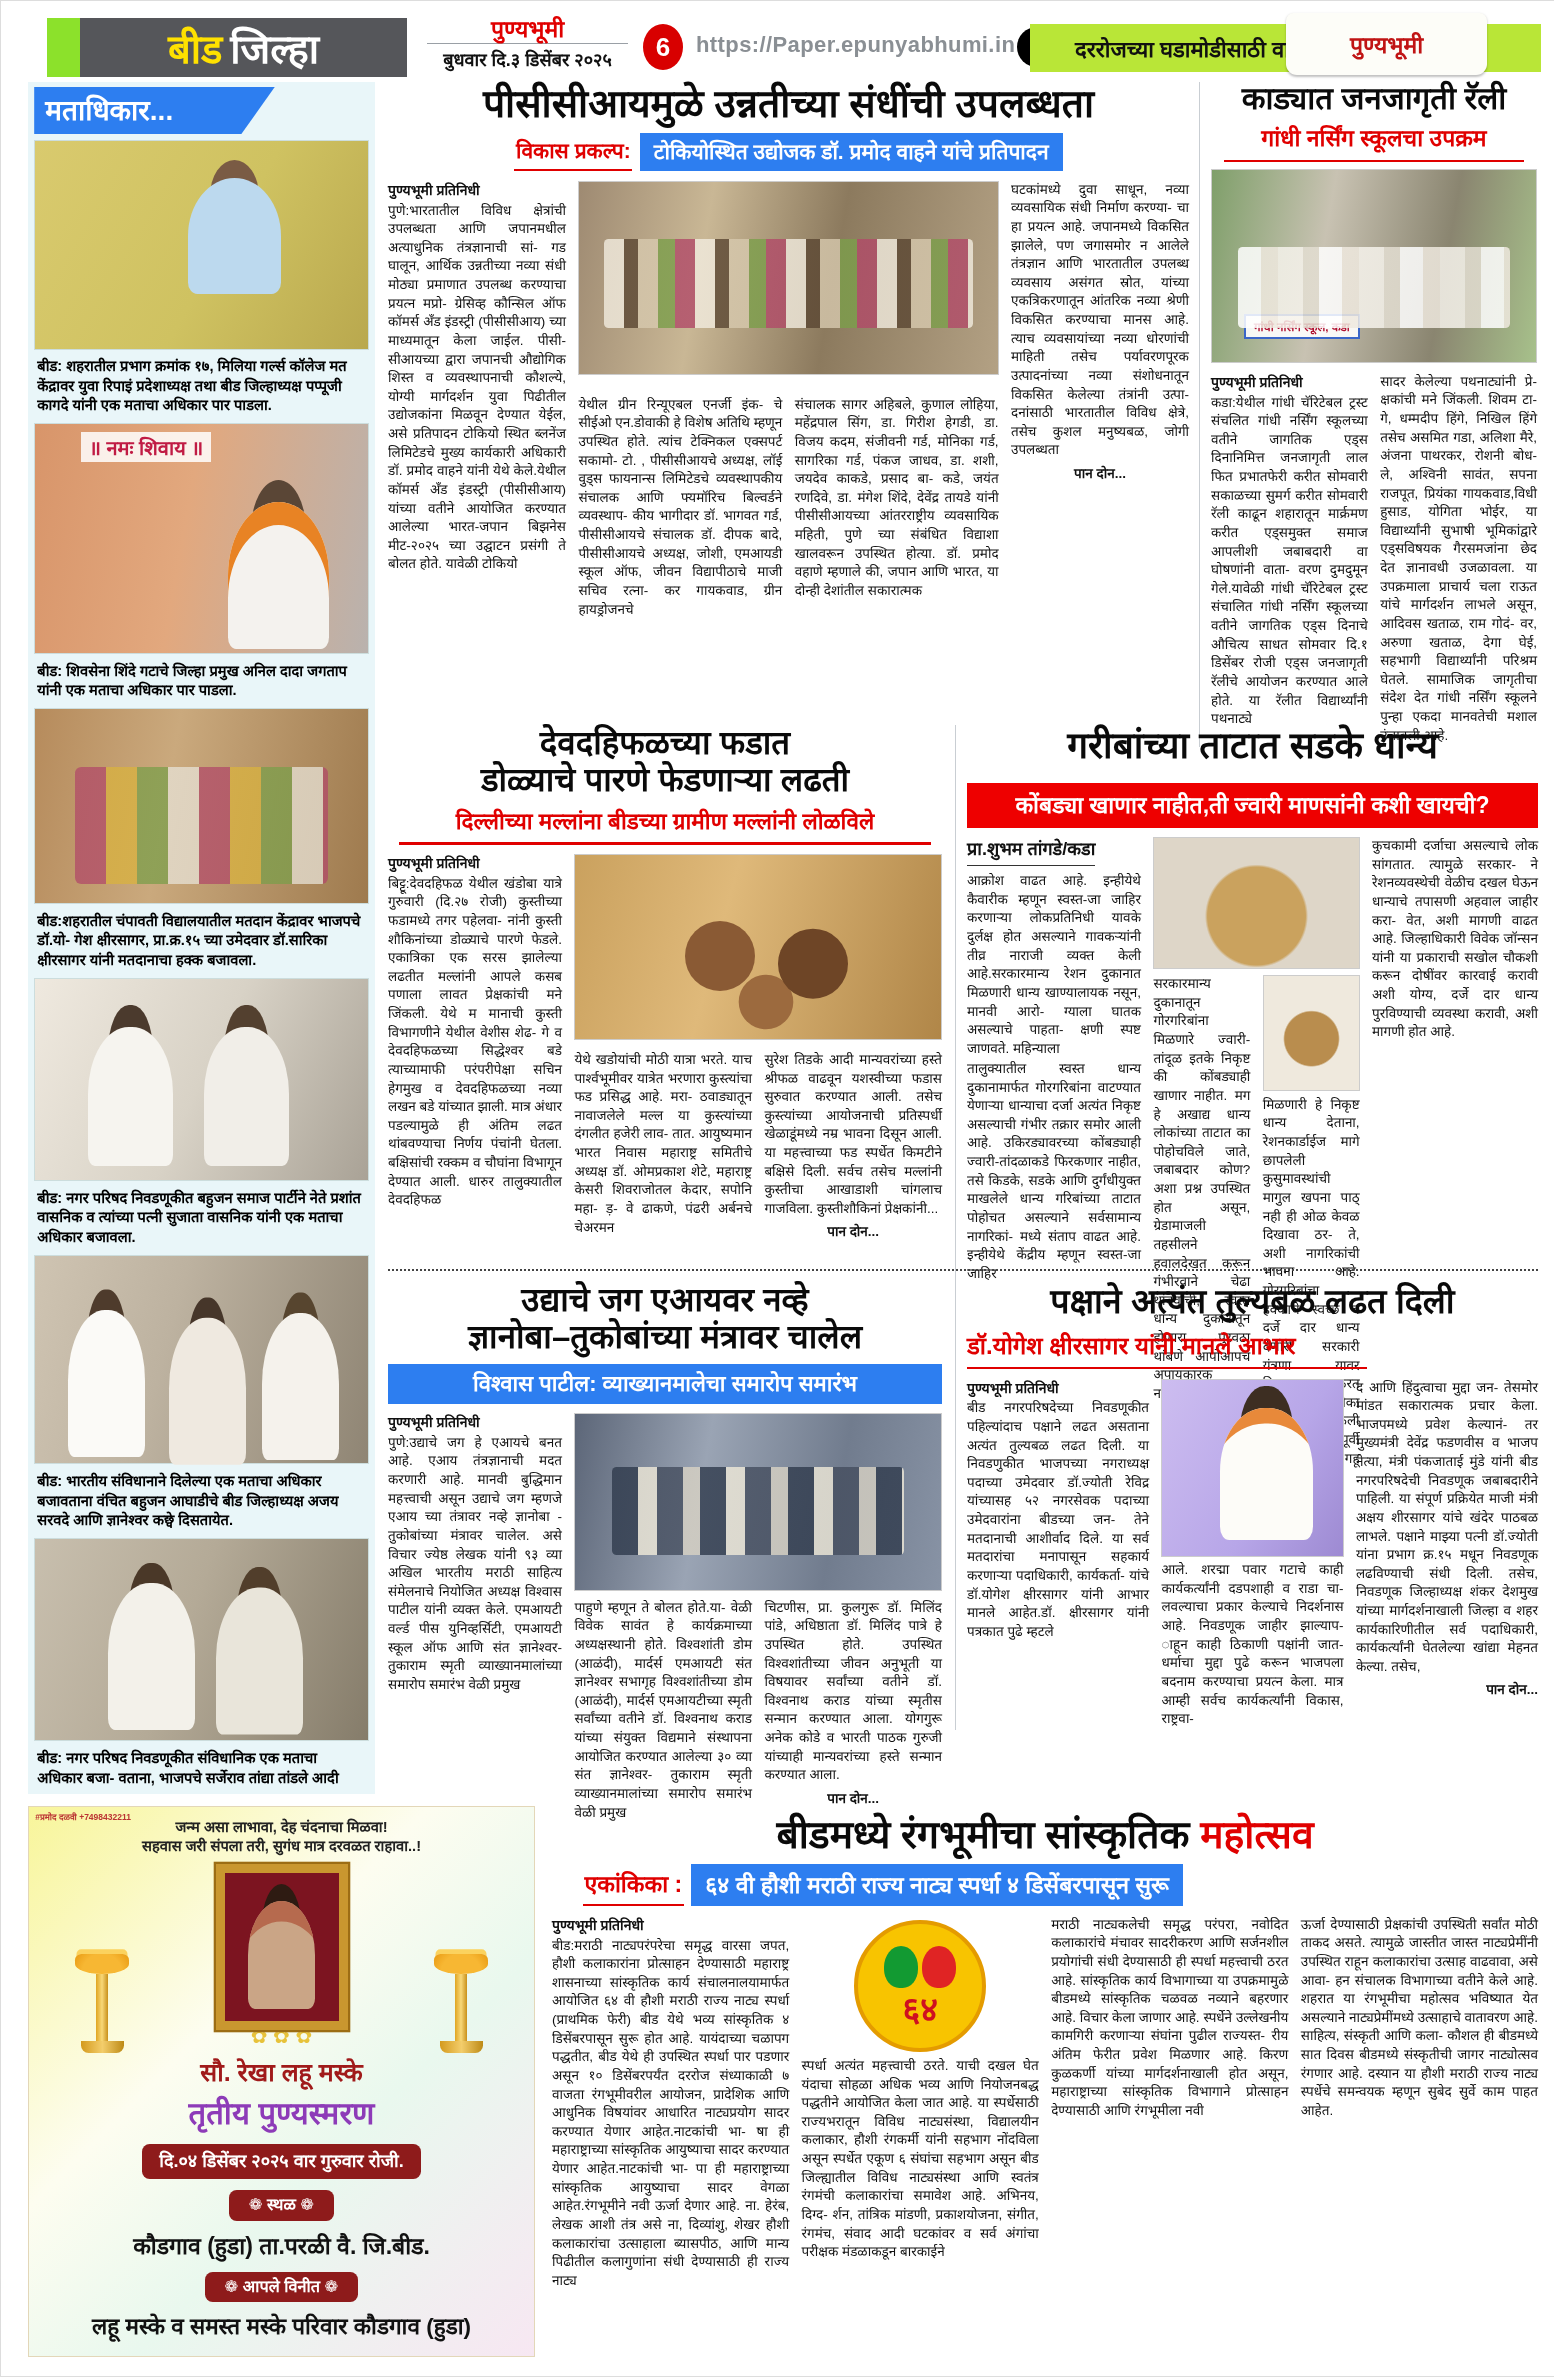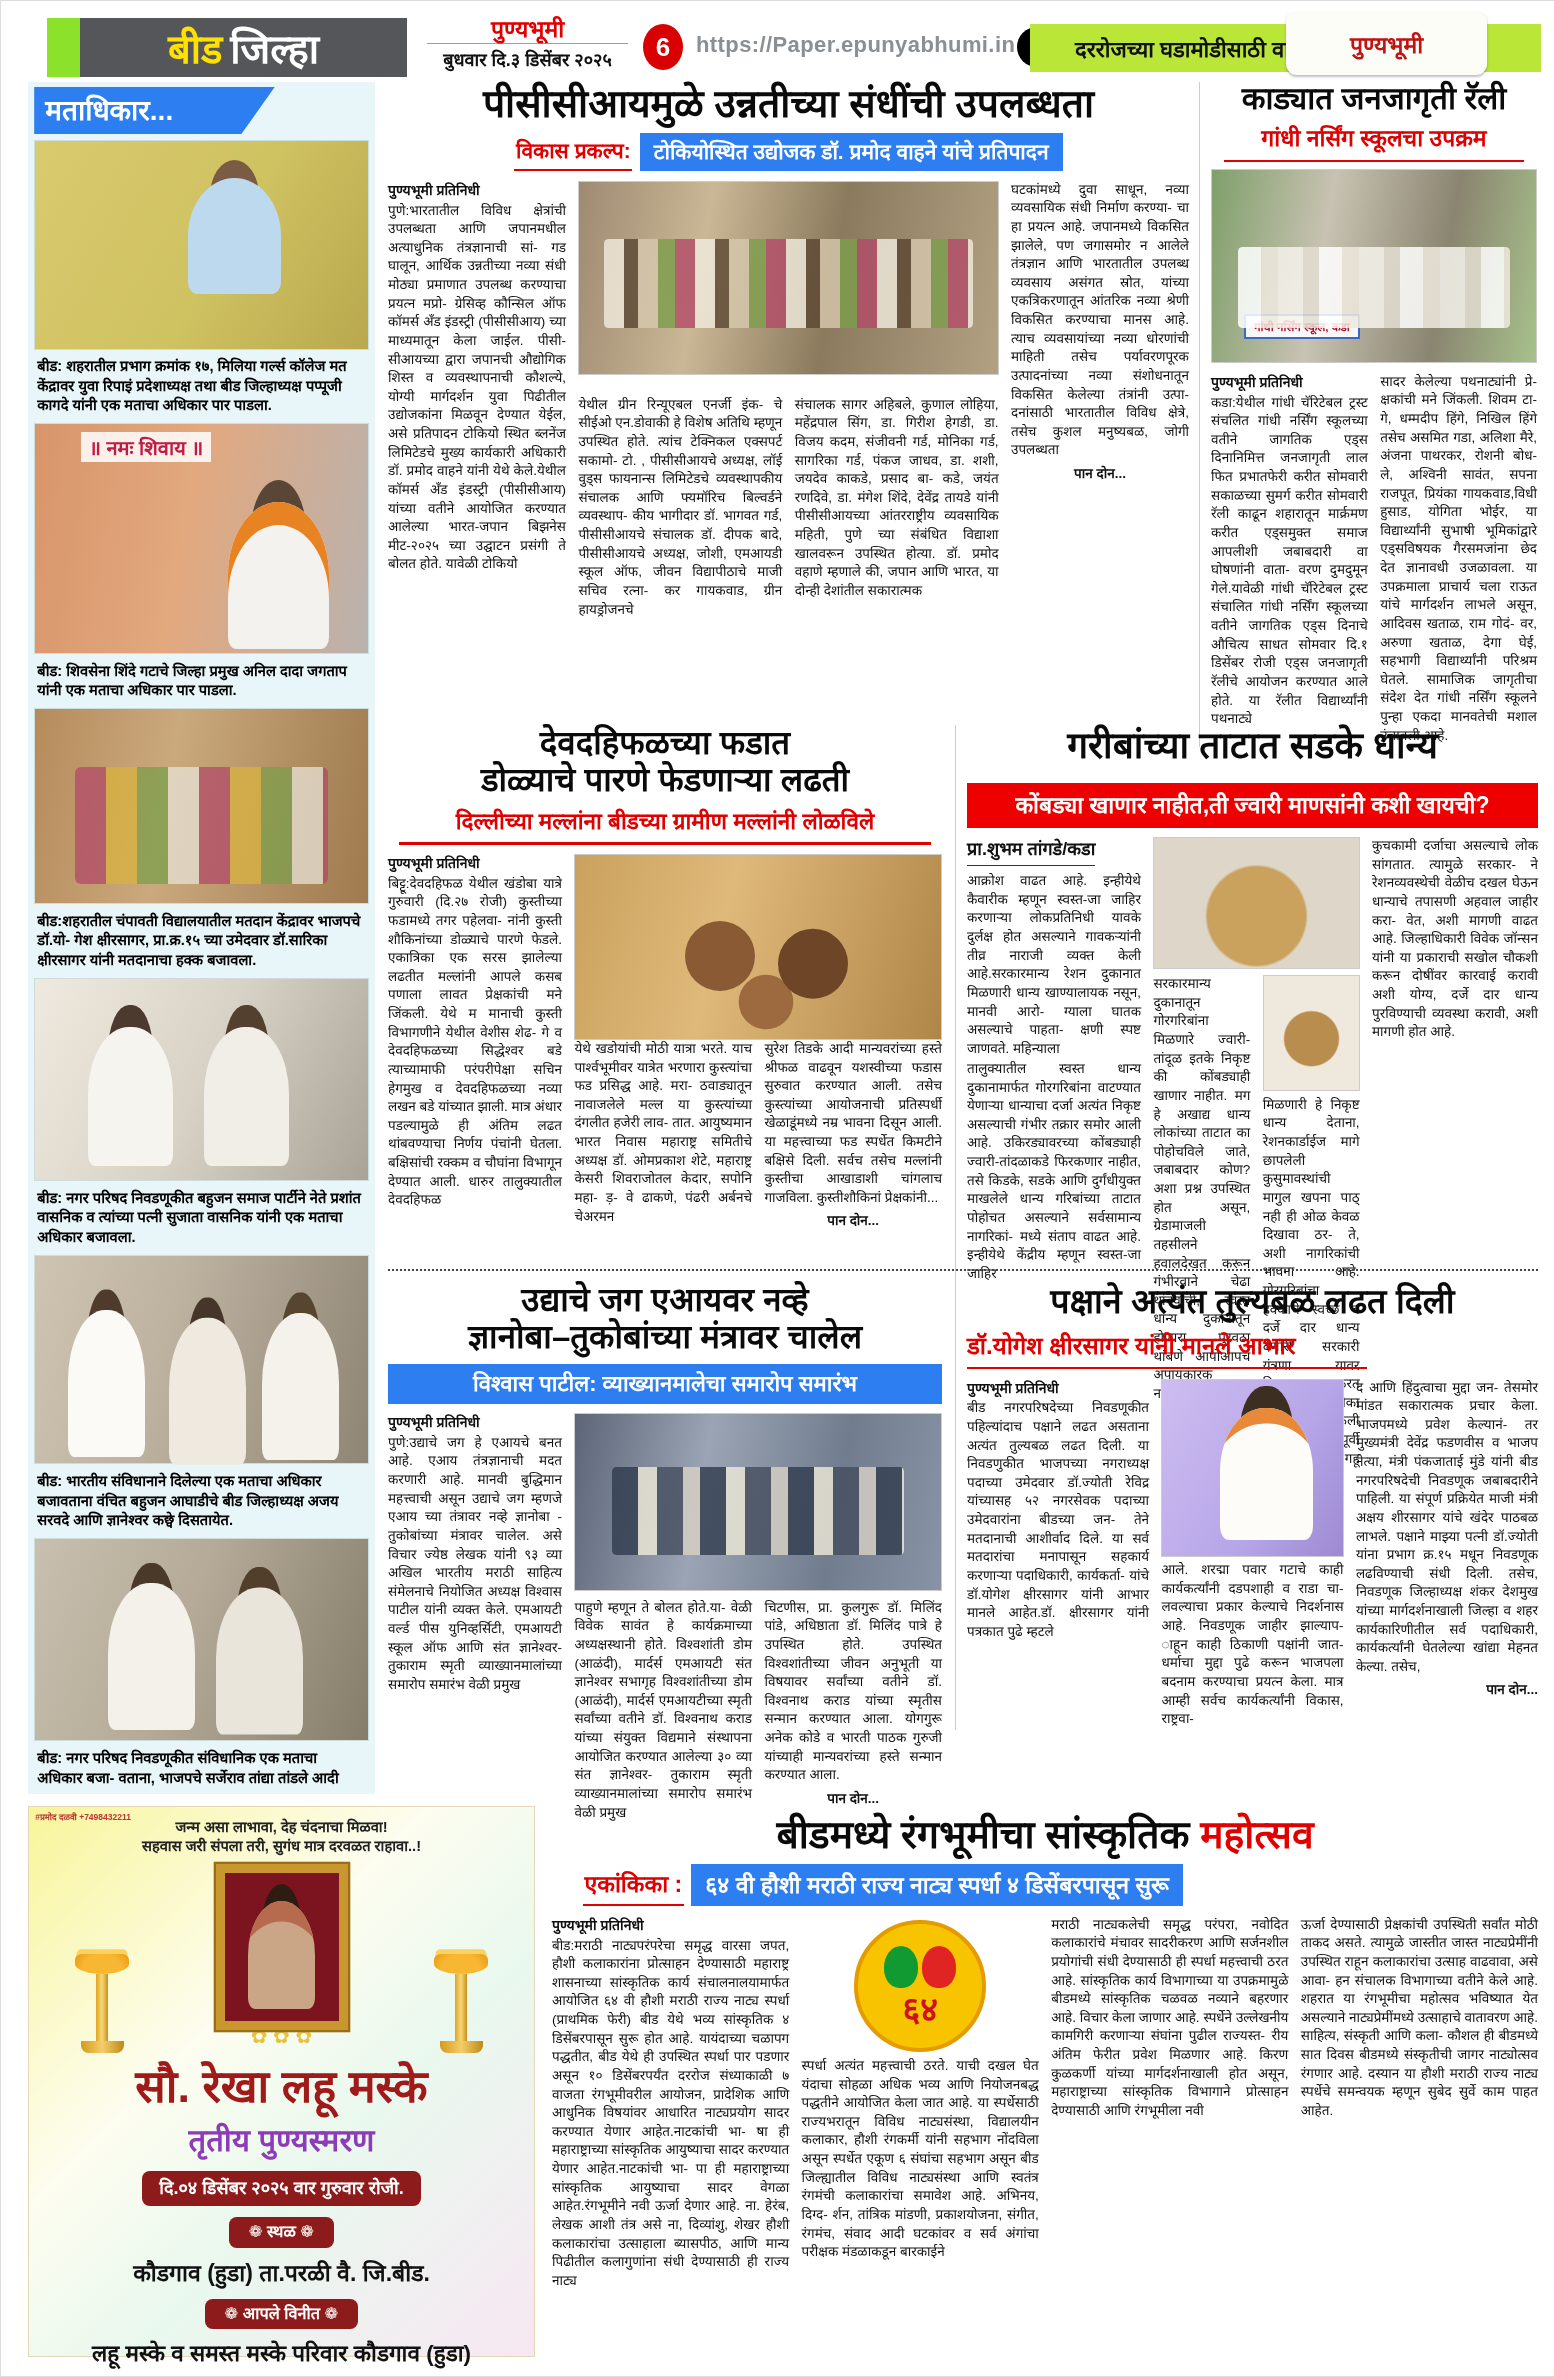--- a/index.html
+++ b/index.html
@@ -86,21 +86,21 @@
   .drama-logo .num { position:absolute; bottom:15.5px; left:0; right:0; text-align:center; font-weight:800; font-size:34px; color:#cf1020; }
 
   
   .ad { position:absolute; left:27px; top:1805px; width:507px; height:551px; padding:11px 7.7px; text-align:center;
         background:linear-gradient(135deg,#f8f59a 0%,#fdfdf0 38%,#e9f8ee 62%,#f7e7f2 100%);
         border:1.5px solid #e3d7b8; }
   .ad .toplines { font-weight:800; font-size:14.7px; color:#222; line-height:1.3; }
   .ad .frame { width:132px; height:166px; margin:7.7px auto 4.6px auto; background:#7c1420; border:9.3px solid #c9972f; box-shadow:0 0 0 2.3px #9c6d14; position:relative; }
   .ad .frame::after { content:""; position:absolute; left:23px; top:28px; width:67px; height:108px; border-radius:50% 50% 10% 10%; background:#caa586; box-shadow:0 -31px 0 -14px #2e1b12, inset 0 36px 0 -15.5px #b66a4e; }
   .ad .flowers { color:#e7c23a; font-size:20px; margin-top:-11px; }
-  .ad .name { color:#a01a1a; font-weight:800; font-size:45px; margin-top:6.2px; }
+  .ad .name { color:#a01a1a; font-weight:800; font-size:25px; margin-top:6.2px; }
   .ad .smaran { color:#8d3bb8; font-weight:800; font-size:31px; margin-top:3.1px; }
   .ad .pill { display:inline-block; background:#8e1b1b; color:#fff; font-weight:800; font-size:18px; border-radius:7.7px; padding:4.6px 17px 7px 17px; margin-top:11px; }
   .ad .pill.small { font-size:16.3px; padding:3.1px 20px 5.4px 20px; }
   .ad .place { font-weight:800; font-size:23px; margin-top:7.7px; color:#111; }
   .ad .family { font-weight:800; font-size:22.5px; margin-top:7.7px; color:#111; }
   .lamp { position:absolute; width:54px; height:116px; }
   .lamp .flamebar { width:54px; height:20px; background:radial-gradient(circle at 50% 100%, #f7b733 0 60%, #e89a12 100%); border-radius:6.2px 6.2px 50% 50%; box-shadow:0 -6.2px 0 -1.5px #fbd25e; }
   .lamp .stem { width:12.4px; height:67px; margin:0 auto; background:linear-gradient(90deg,#e0a521,#f8d878,#c9901a); }
   .lamp .base { width:43px; height:12.4px; margin:0 auto; background:linear-gradient(90deg,#d49a1d,#f3cd6b,#bd8a16); border-radius:0 0 7.7px 7.7px; }
   .ad-credit { position:absolute; left:6.2px; top:4.6px; font-size:8.5px; color:#b33; font-weight:700; text-align:left; line-height:1.2; }
@@ -213,21 +213,21 @@
       <div>देवदहिफळच्या फडात</div>
       <div>डोळ्याचे पारणे फेडणाऱ्या लढती</div>
     </div>
     <div class="subhead-red" style="font-size:22.5px; margin-top:6.2px;">दिल्लीच्या मल्लांना बीडच्या ग्रामीण मल्लांनी लोळविले</div>
     <div class="red-rule" style="width:96%;"></div>
     <div class="body-cols">
       <div class="col" style="flex:0 0 174px;">
         <p class="reporter">पुण्यभूमी प्रतिनिधी</p>
         <p>बिट्टू:देवदहिफळ येथील खंडोबा यात्रे गुरुवारी (दि.२७ रोजी) कुस्तीच्या फडामध्ये तगर पहेलवा- नांनी कुस्ती शौकिनांच्या डोळ्याचे पारणे फेडले. एकात्रिका एक सरस झालेल्या लढतीत मल्लांनी आपले कसब पणाला लावत प्रेक्षकांची मने जिंकली. येथे म मानाची कुस्ती विभागणीने येथील वेशीस शेढ- गे व देवदहिफळच्या सिद्धेश्वर बडे त्याच्यामाफी परंपरीपेक्षा सचिन हेगमुख व देवदहिफळच्या नव्या लखन बडे यांच्यात झाली. मात्र अंधार पडल्यामुळे ही अंतिम लढत थांबवण्याचा निर्णय पंचांनी घेतला. बक्षिसांची रक्कम व चौघांना विभागून देण्यात आली. धारुर तालुक्यातील देवदहिफळ</p>
       </div>
-      <div style="flex:1; display:flex; flex-direction:column; gap:0;">
+      <div style="flex:1; display:flex; flex-direction:column; gap:11px;">
         <div class="artphoto p-wrestle"></div>
         <div class="body-cols" style="margin-top:0;">
           <div class="col">
               <p>येथे खडोयांची मोठी यात्रा भरते. याच पार्श्वभूमीवर यात्रेत भरणारा कुस्त्यांचा फड प्रसिद्ध आहे. मरा- ठवाड्यातून नावाजलेले मल्ल या कुस्त्यांच्या दंगलीत हजेरी लाव- तात. आयुष्यमान भारत निवास महाराष्ट्र समितीचे अध्यक्ष डॉ. ओमप्रकाश शेटे, महाराष्ट्र केसरी शिवराजोतल केदार, सपोनि महा- ड़- वे ढाकणे, पंढरी अर्बनचे चेअरमन</p>
             </div>
           <div class="col">
             <p>सुरेश तिडके आदी मान्यवरांच्या हस्ते श्रीफळ वाढवून यशस्वीच्या फडास सुरुवात करण्यात आली. तसेच कुस्त्यांच्या आयोजनाची प्रतिस्पर्धी खेळाडूंमध्ये नम्र भावना दिसून आली. या महत्त्वाच्या फड स्पर्धेत किमटीने बक्षिसे दिली. सर्वच तसेच मल्लांनी कुस्तीचा आखाडाशी चांगलाच गाजविला. कुस्तीशौकिनां प्रेक्षकांनी...</p>
             <p class="more">पान दोन...</p>
           </div>
         </div>

